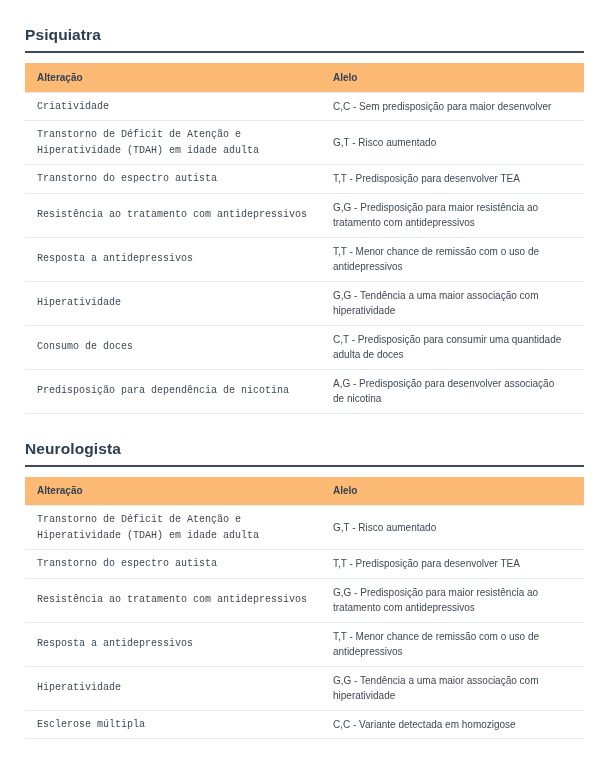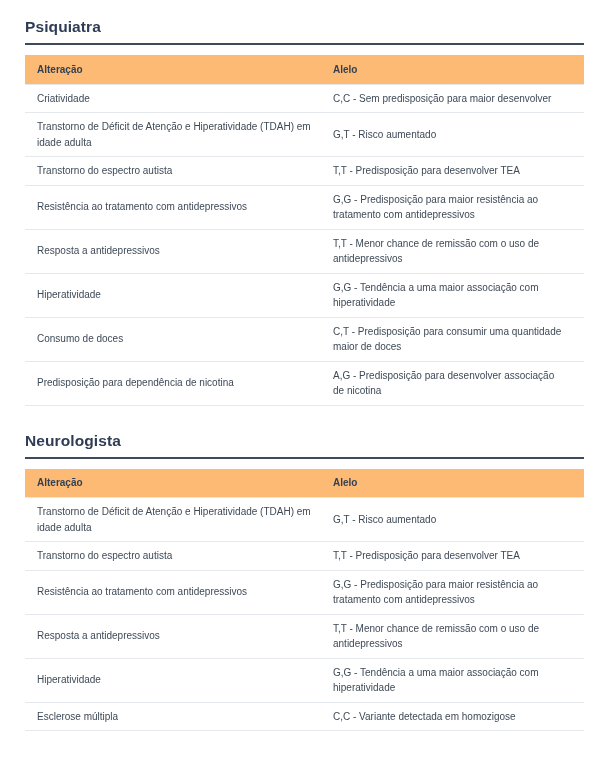--- a/index.html
+++ b/index.html
@@ -12,21 +12,21 @@
     font-family: "Liberation Sans", sans-serif;
     -webkit-font-smoothing: antialiased;
   }
   .page {
     box-sizing: border-box;
     width: 609px;
     height: 780px;
     padding: 14px 25px 0 25px;
     background: #ffffff;
   }
-  .section { margin: 4px 0 0 0; }
+  .section { margin: 12px 0 0 0; }
   .section + .section { margin-top: 26px; }
   .section-title {
     margin: 0 0 8px 0;
     font-size: 15.5px;
     line-height: 17px;
     font-weight: 700;
     color: #2e3d55;
     letter-spacing: 0.1px;
   }
   .title-rule {
@@ -52,21 +52,21 @@
   table.data-table th.col-alteracao { width: 272px; }
   table.data-table td {
     font-size: 10px;
     color: #3e4956;
     padding: 6px 12px;
     line-height: 15.5px;
     vertical-align: middle;
     border-bottom: 1px solid #e5e9ee;
     word-wrap: break-word;
   }
-  table.data-table td.cell-alteracao { padding-right: 10px; }
+  table.data-table td.cell-alteracao { padding-right: 10px; font-family: Liberation Mono, monospace; }
   table.data-table td.cell-alelo { padding-right: 22px; }
 </style>
 </head>
 <body>
 
 <div class="page">
   <section class="section">
     <h2 class="section-title">Psiquiatra</h2>
     <div class="title-rule"></div>
     <table class="data-table">
@@ -96,21 +96,21 @@
           <tr>
             <td class="cell-alteracao">Resposta a antidepressivos</td>
             <td class="cell-alelo">T,T - Menor chance de remissão com o uso de antidepressivos</td>
           </tr>
           <tr>
             <td class="cell-alteracao">Hiperatividade</td>
             <td class="cell-alelo">G,G - Tendência a uma maior associação com hiperatividade</td>
           </tr>
           <tr>
             <td class="cell-alteracao">Consumo de doces</td>
-            <td class="cell-alelo">C,T - Predisposição para consumir uma quantidade maior de doces</td>
+            <td class="cell-alelo">C,T - Predisposição para consumir uma quantidade adulta de doces</td>
           </tr>
           <tr>
             <td class="cell-alteracao">Predisposição para dependência de nicotina</td>
             <td class="cell-alelo">A,G - Predisposição para desenvolver associação de nicotina</td>
           </tr>
         </tbody>
     </table>
   </section>
 
   <section class="section">

